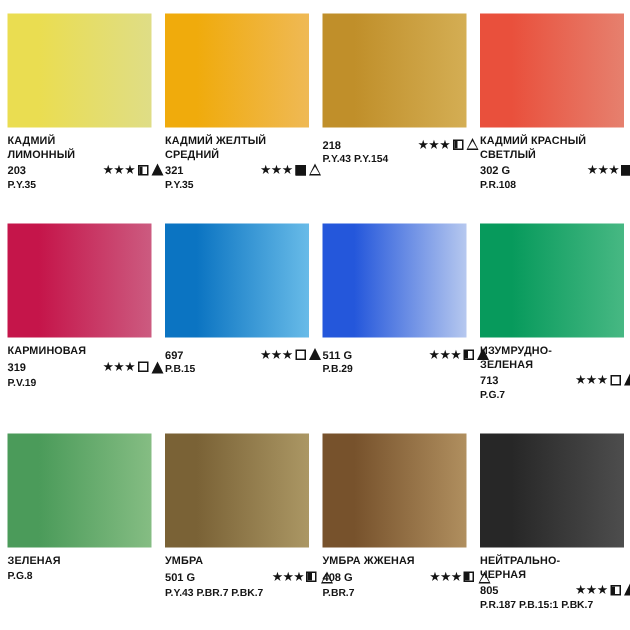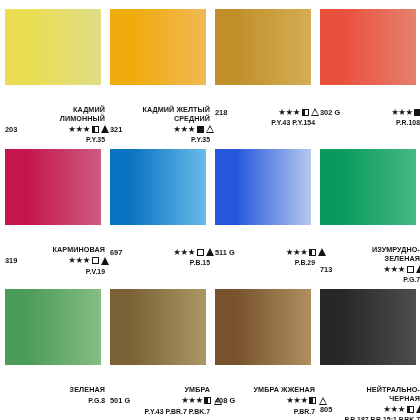--- a/index.html
+++ b/index.html
@@ -23,23 +23,22 @@
     padding:0;
   }
   .swatch{
     position:absolute;
     left:5px;top:9px;
     width:96px;height:76px;
     background:#ccc;
   }
   .info{
     position:absolute;
-    left:5px;top:106px;
+    left:5px;top:90px;
     width:100px;
-    text-align:right;
   }
   .pname{
     font-size:7.2px;
     line-height:8.6px;
     letter-spacing:0.1px;
     font-weight:bold;
     text-transform:uppercase;
     color:#141414;
     white-space:pre-line;
     margin:0 0 1px 0;
@@ -174,20 +173,22 @@
             <span class="sq half"></span>
             <span class="tri open"></span>
           </div>
         </div>
         <div class="pig">P.Y.43 P.Y.154</div>
       </div>
     </div>
     <div class="cell">
       <div class="swatch" style="background: linear-gradient(90deg, rgb(233, 80, 60) 0%, rgb(233, 80, 60) 22%, rgb(230, 128, 110) 100%);"></div>
       <div class="info">
+        <div class="pname">КАДМИЙ КРАСНЫЙ
+СВЕТЛЫЙ</div>
         <div class="meta">
           <div class="code">302 G</div>
           <div class="symbols">
             <span class="star">★★★</span>
             <span class="sq full"></span>
             <span class="tri open"></span>
           </div>
         </div>
         <div class="pig">P.R.108</div>
       </div>

